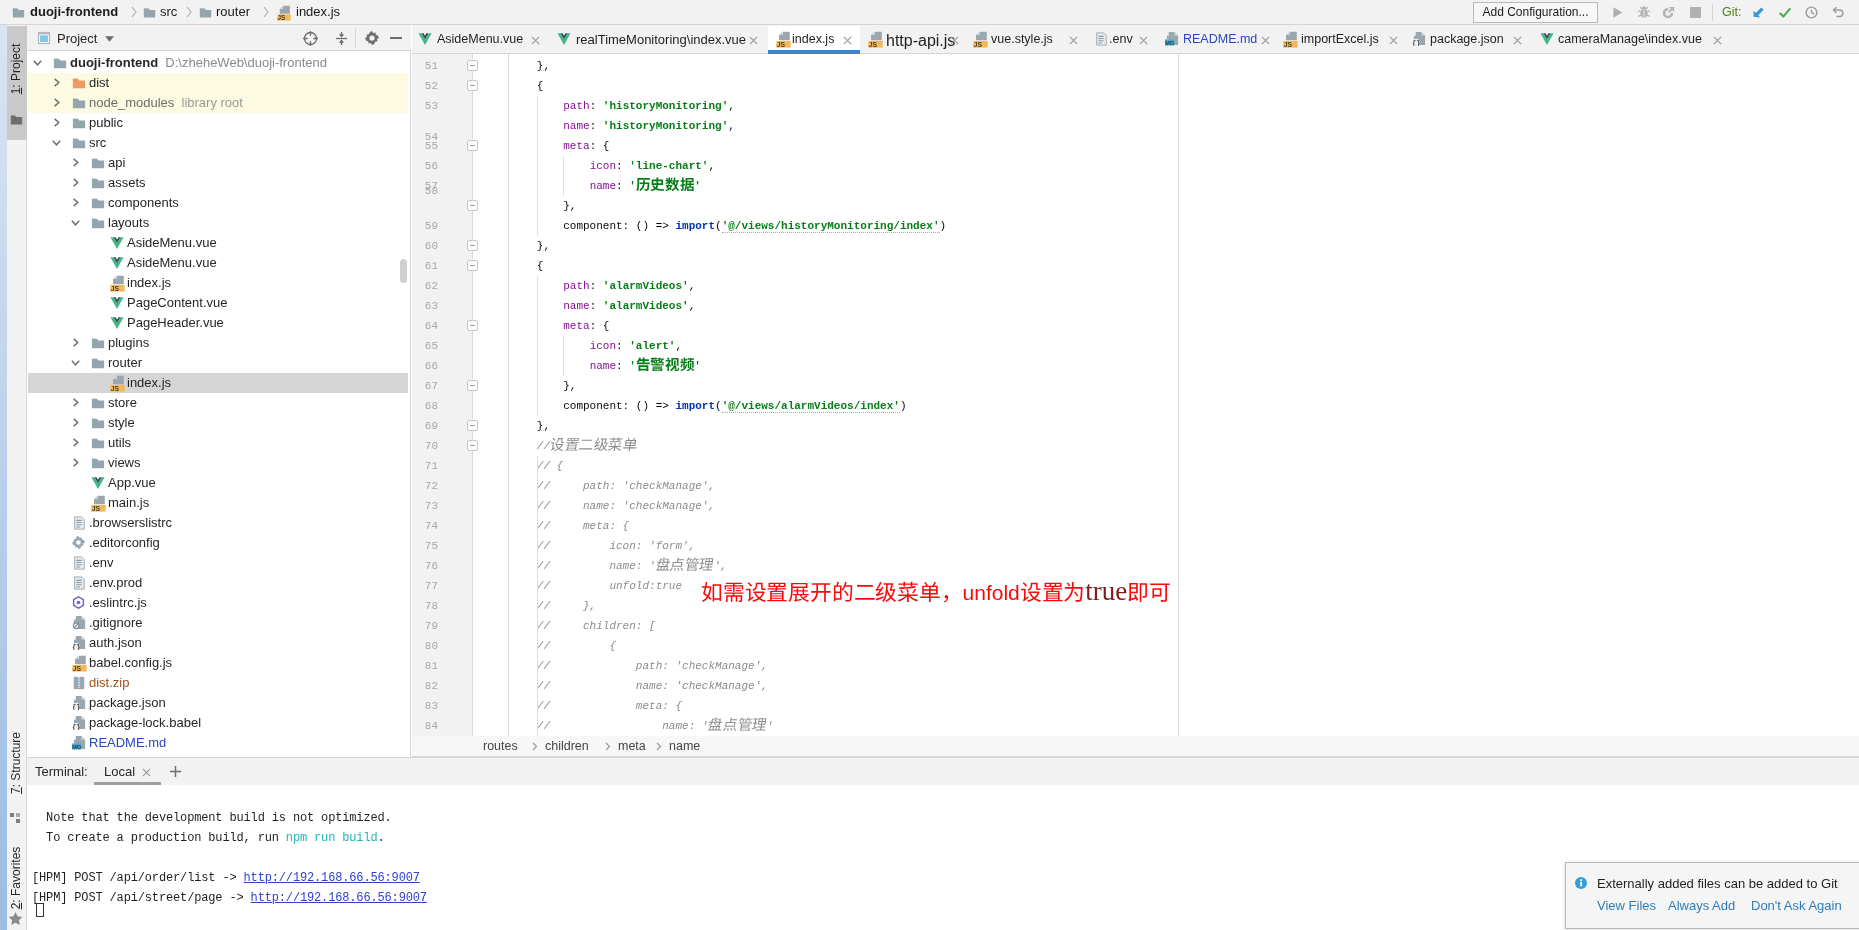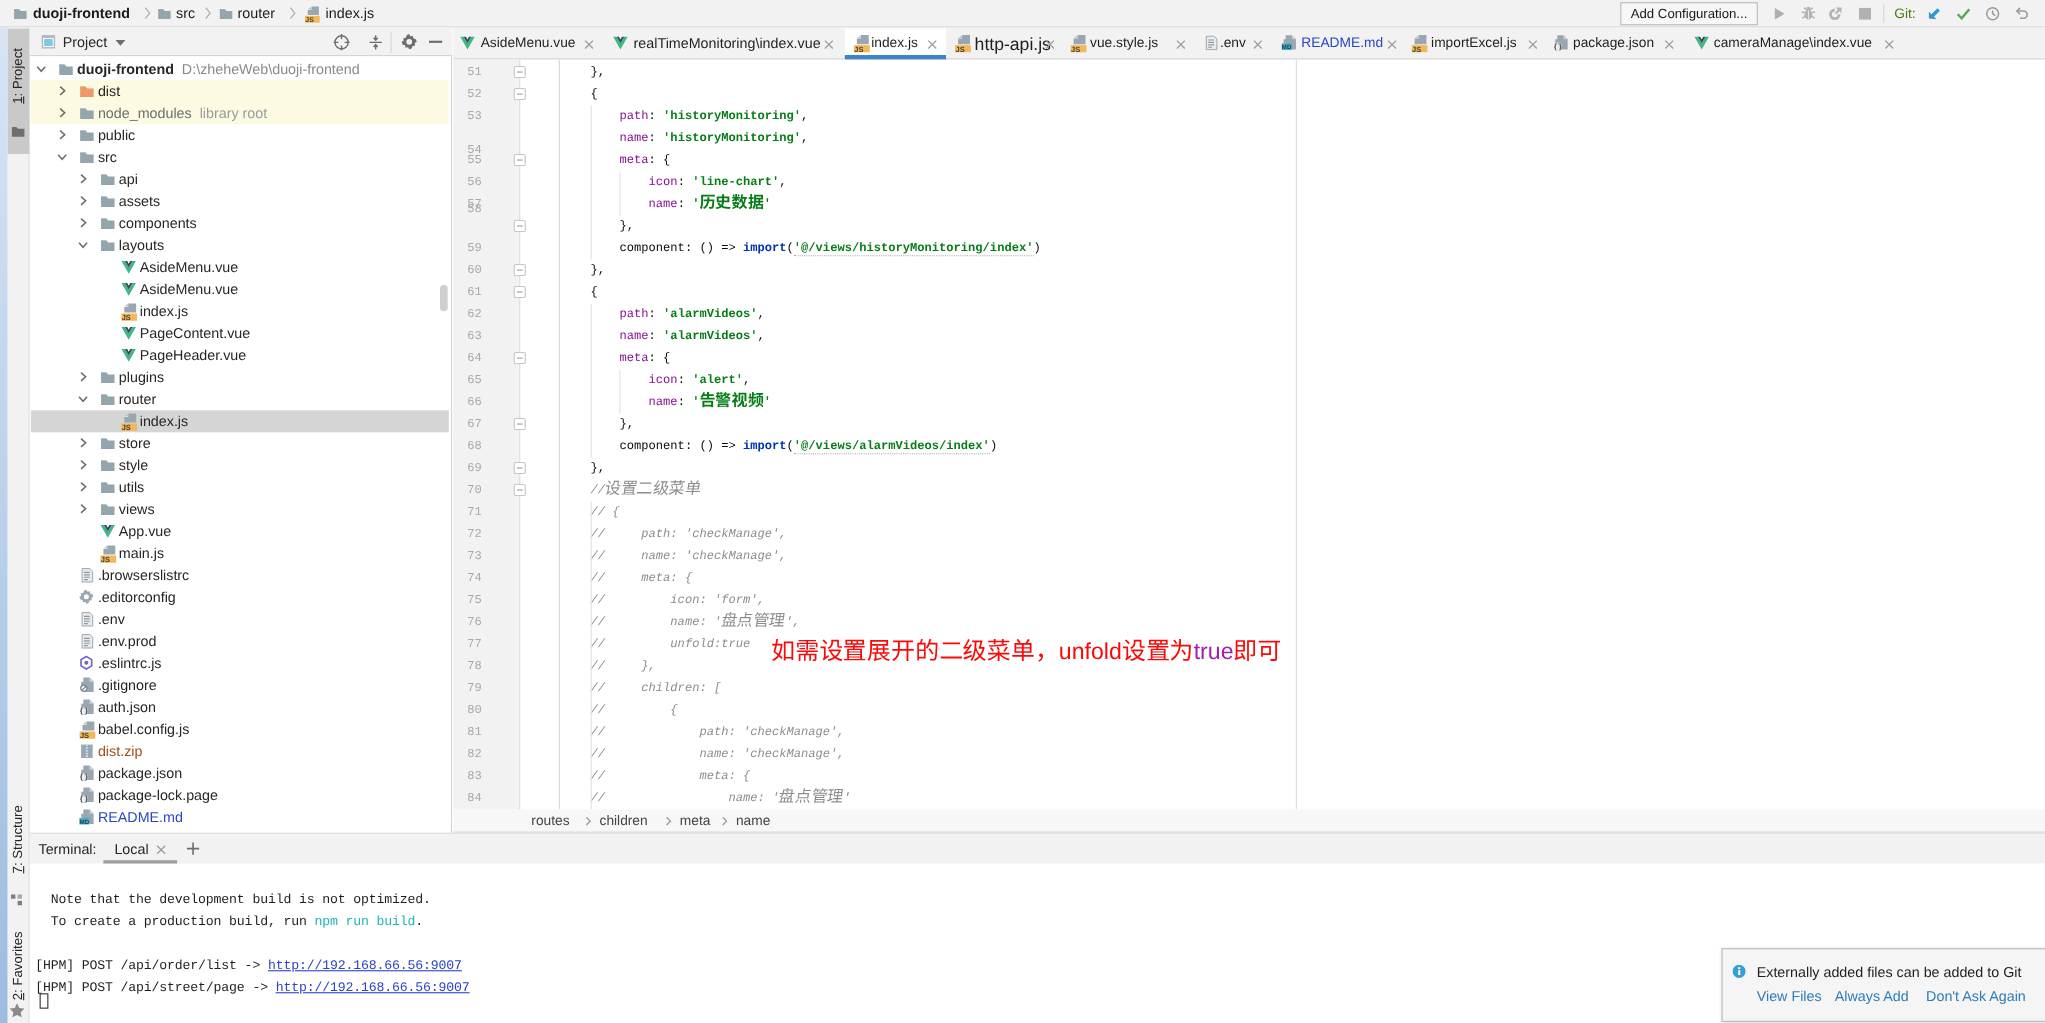--- a/index.html
+++ b/index.html
@@ -363,21 +363,21 @@
     <text x="4.5" y="14.4" font-size="7.5" font-weight="bold" fill="#4a4a4a" text-anchor="middle" font-family="Liberation Mono">{}</text>
   </svg>
 <div class="treerow" style="left:89px;top:693px">package.json</div>
 <svg class="abs" style="left:72px;top:715px" width="15" height="15" viewBox="0 0 16 16">
     <path d="M4 1h6l4 4v10H4z" fill="#9aa7b0"></path>
     <path d="M10 1l4 4h-4z" fill="#c8d0d5"></path>
     <path d="M2 5h4v4H2z" fill="#9aa7b0"></path>
     <circle cx="4.5" cy="11.8" r="3.6" fill="#ededed"></circle>
     <text x="4.5" y="14.4" font-size="7.5" font-weight="bold" fill="#4a4a4a" text-anchor="middle" font-family="Liberation Mono">{}</text>
   </svg>
-<div class="treerow" style="left:89px;top:713px">package-lock.page</div>
+<div class="treerow" style="left:89px;top:713px">package-lock.babel</div>
 <svg class="abs" style="left:72px;top:735px" width="15" height="15" viewBox="0 0 16 16">
     <path d="M4 1h6l4 4v10H4z" fill="#9aa7b0"></path>
     <path d="M10 1l4 4h-4z" fill="#c8d0d5"></path>
     <path d="M2 5h4v4H2z" fill="#9aa7b0"></path>
     <rect x="0" y="9" width="10" height="6.5" fill="#4dabc8"></rect>
     <text x="5" y="14.7" font-size="6" font-weight="bold" fill="#1d4553" text-anchor="middle" font-family="Liberation Sans">MD</text>
   </svg>
 <div class="treerow" style="left:89px;top:733px;color:#2746c4">README.md</div>
 <div class="abs" style="left:400px;top:259px;width:7px;height:24px;background:#cfcfcf;border-radius:4px"></div>
 <div class="abs" style="left:412px;top:25px;width:1447px;height:29px;background:#f2f2f2;border-bottom:1px solid #d5d5d5"></div>
@@ -635,21 +635,21 @@
     </svg><svg class="cgr">
       <use href="#g13"></use>
     </svg><svg class="cgr">
       <use href="#g23"></use>
     </svg><span style="color:#fd0808;font-size:21px;font-family:'Liberation Sans'">unfold</span><svg class="cgr">
       <use href="#g8"></use>
     </svg><svg class="cgr">
       <use href="#g9"></use>
     </svg><svg class="cgr">
       <use href="#g24"></use>
-    </svg><span style="color:#a21caf;font-size:21px;font-family:Liberation Sans, sans-serif">true</span><svg class="cgr">
+    </svg><span style="color:#7f1d1d;font-size:27px;font-family:Liberation Serif, serif">true</span><svg class="cgr">
       <use href="#g25"></use>
     </svg><svg class="cgr">
       <use href="#g26"></use>
     </svg></div>
 <div class="abs" style="left:412px;top:736px;width:1447px;height:21px;background:#f7f7f7;border-bottom:1px solid #d5d5d5"></div>
 <div class="abs" style="left:483px;top:739px;font-size:12.5px;color:#444">routes</div>
 <div class="abs" style="left:545px;top:739px;font-size:12.5px;color:#444">children</div>
 <div class="abs" style="left:618px;top:739px;font-size:12.5px;color:#444">meta</div>
 <div class="abs" style="left:669px;top:739px;font-size:12.5px;color:#444">name</div>
 <svg class="abs" style="left:532px;top:742px" width="6" height="9" viewBox="0 0 6 9">

